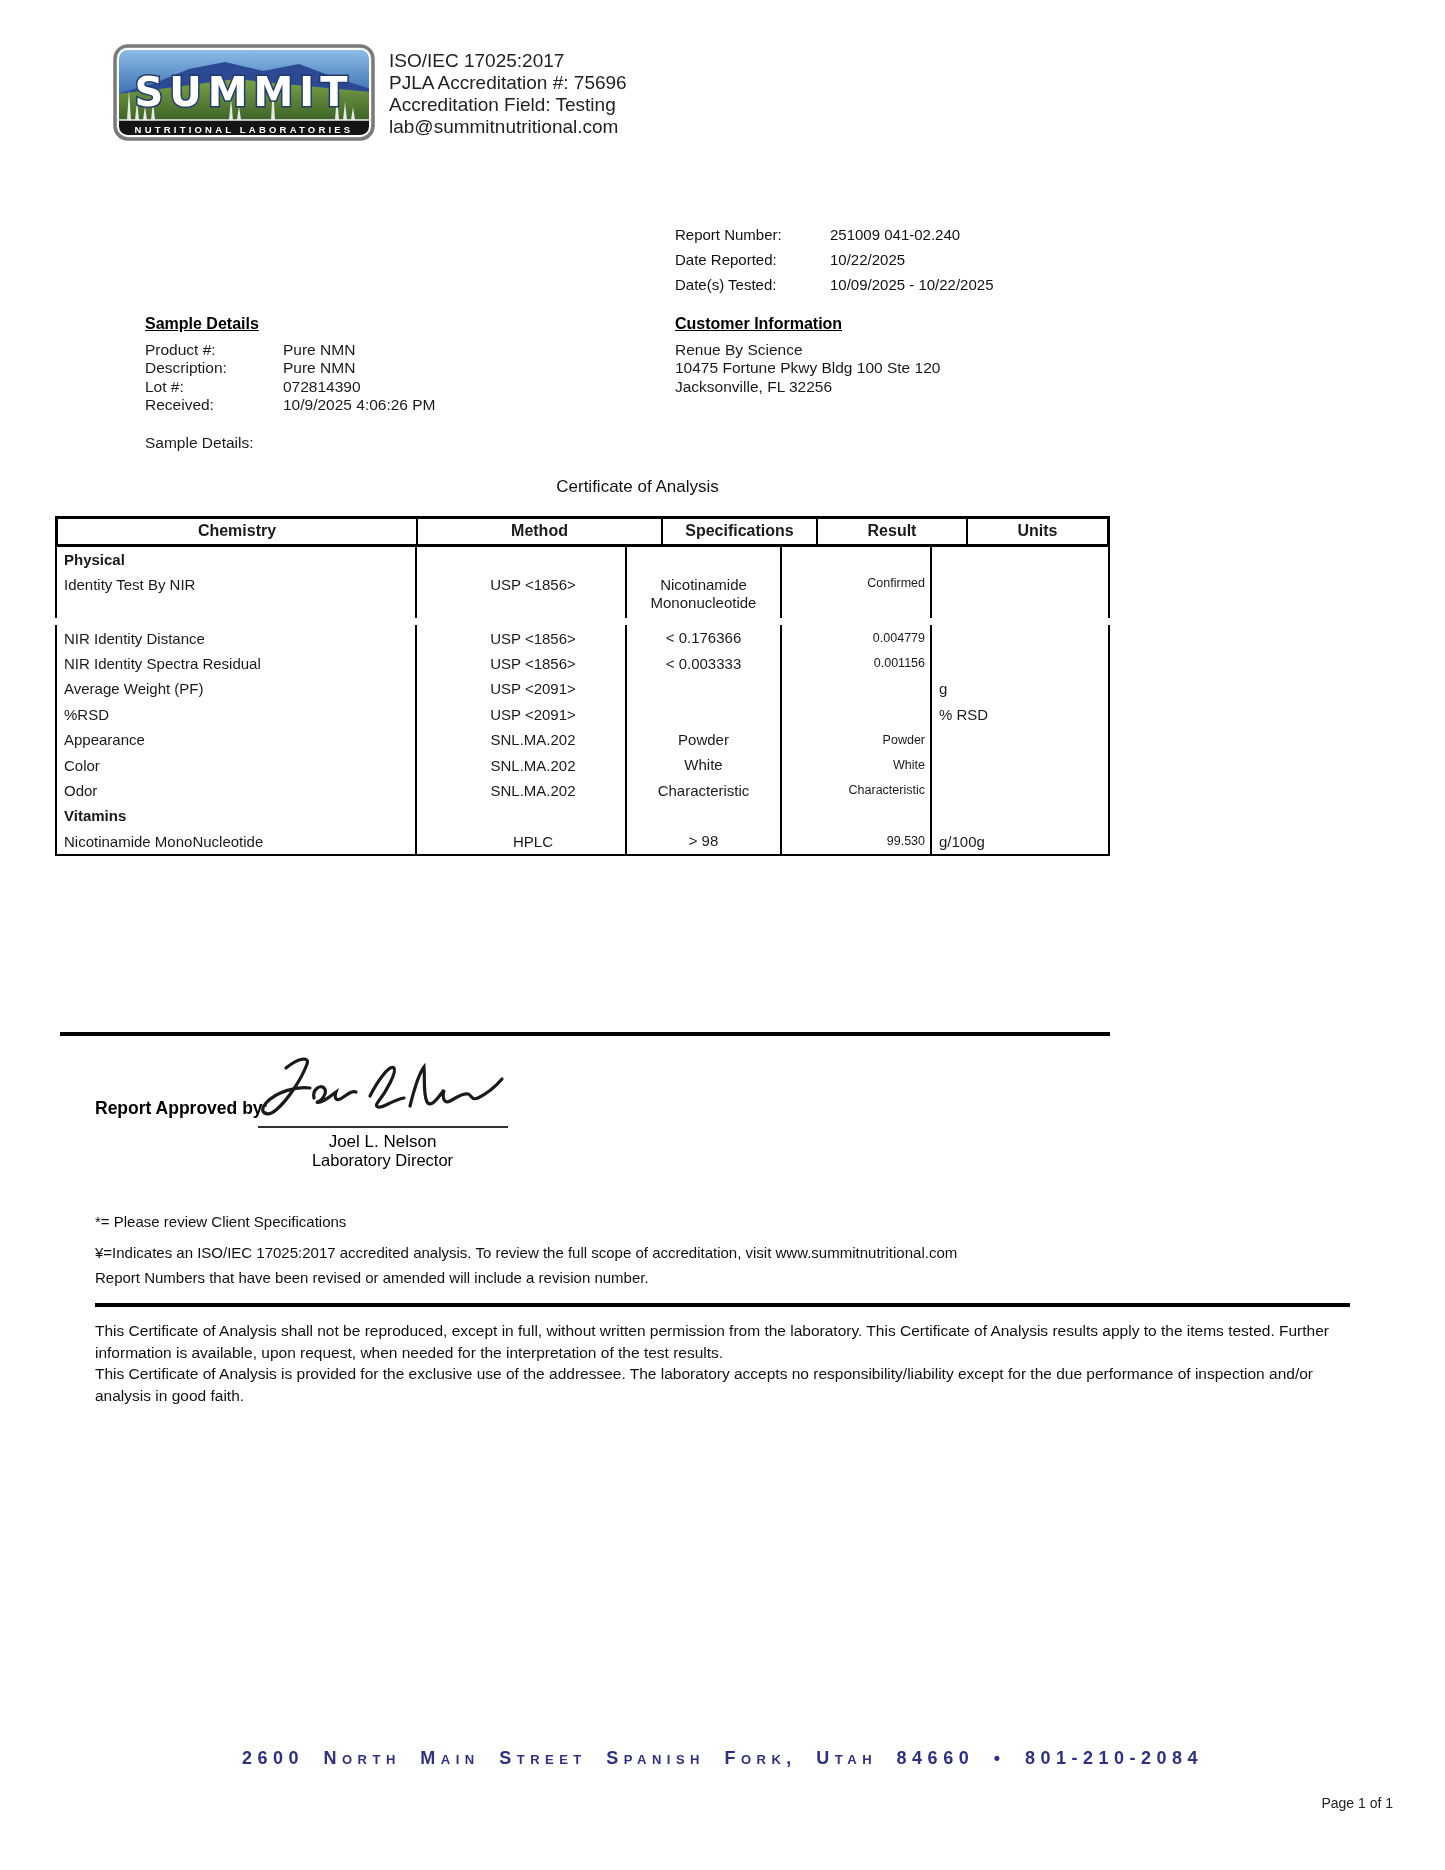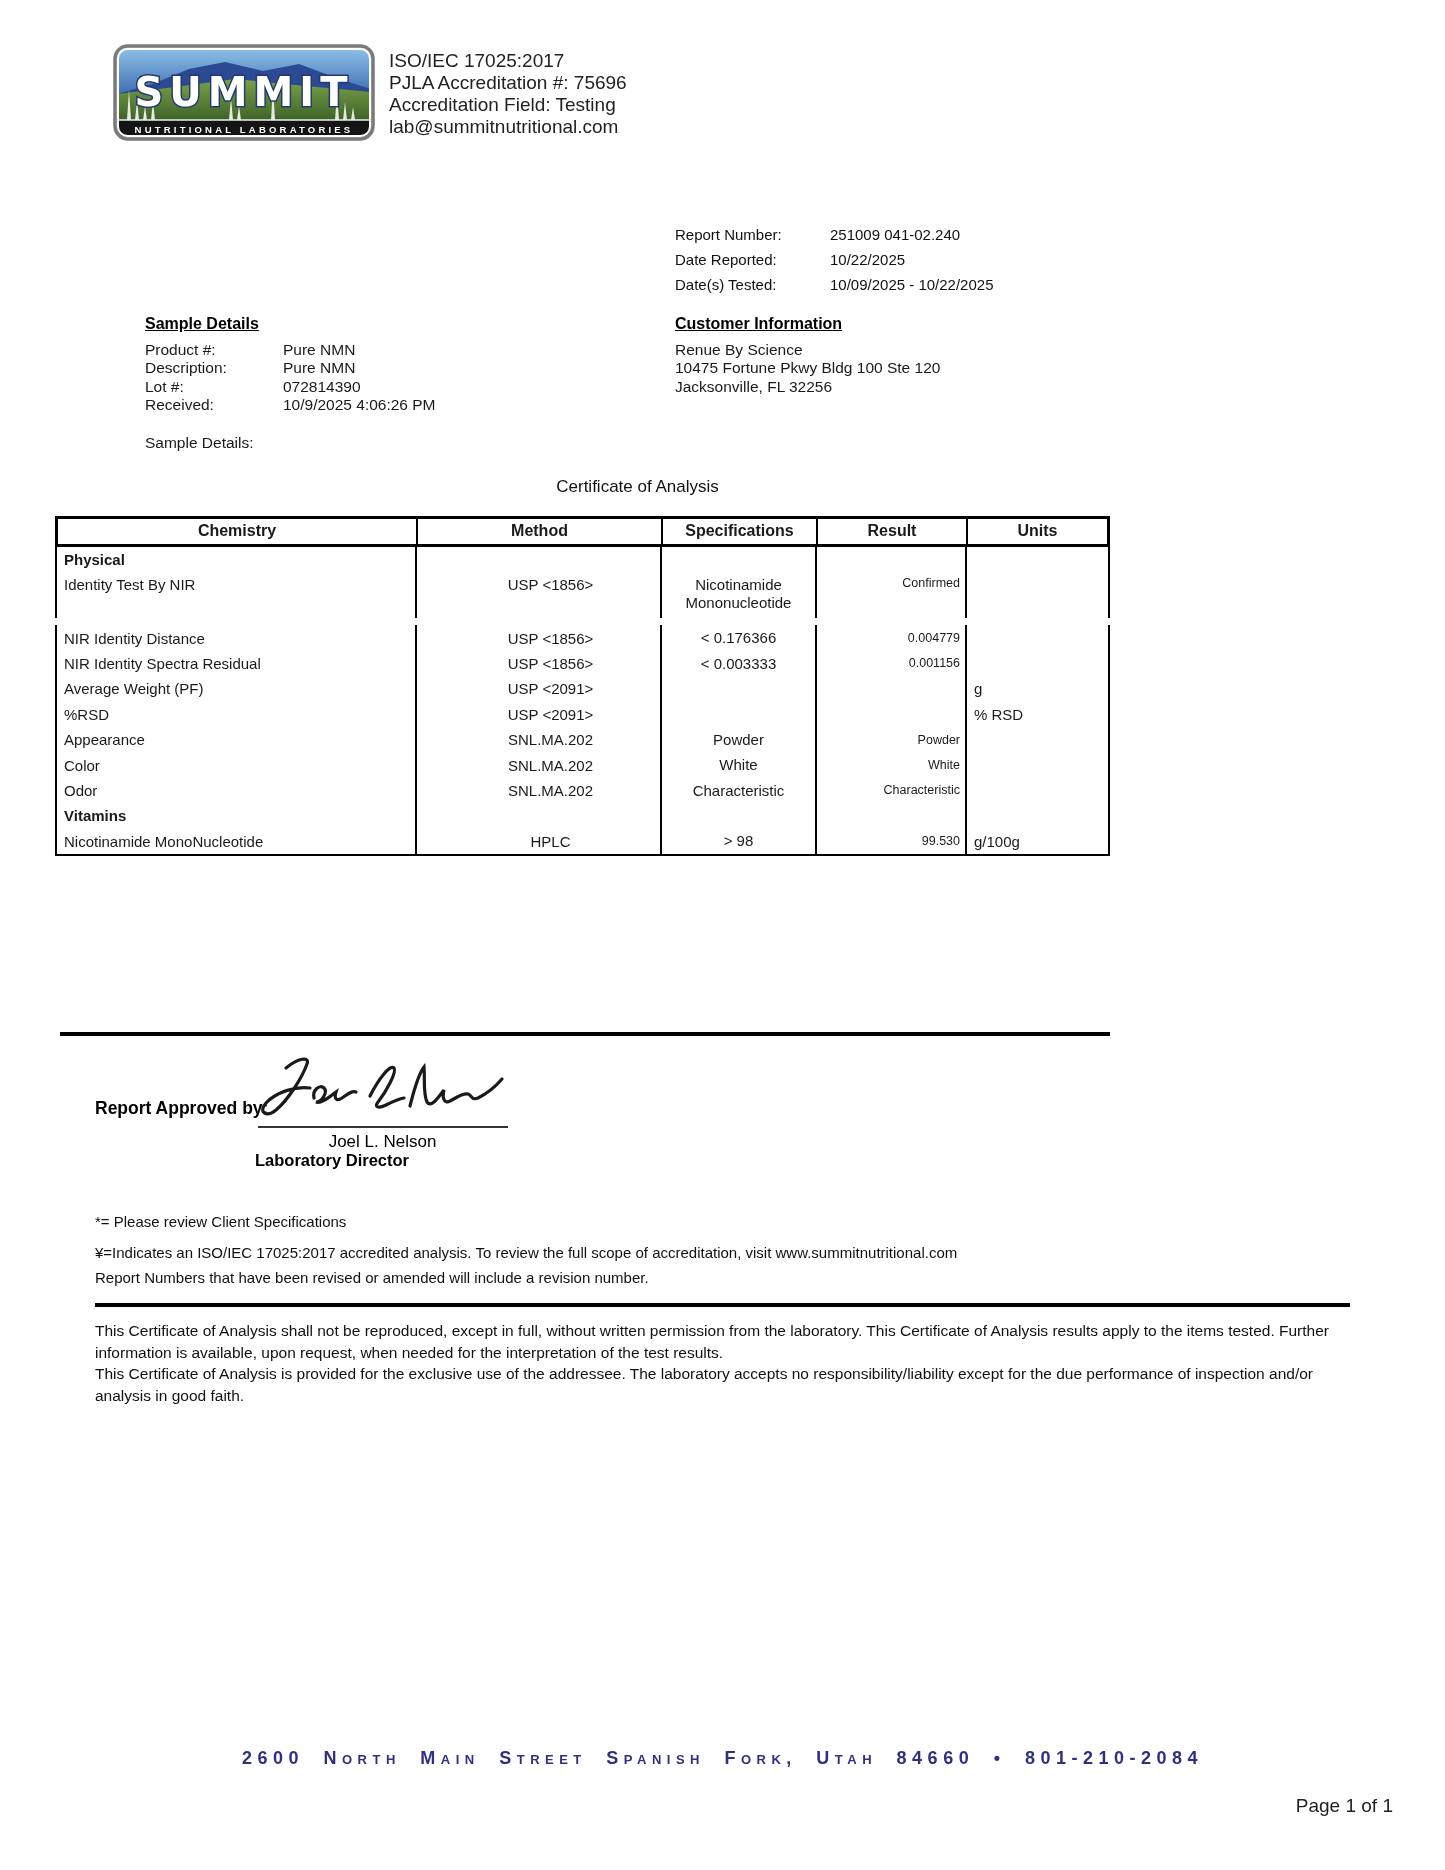--- a/index.html
+++ b/index.html
@@ -33,50 +33,50 @@
   .tbl-header .th:last-child{border-right:none;flex:1;}
   .th-chem{width:360px;}
   .th-method{width:245px;}
   .th-spec{width:155px;}
   .th-result{width:150px;}
   .tbl-body{box-sizing:border-box;width:1055px;border-left:2.5px solid #000;border-right:2.5px solid #000;}
   .tbl-body.frag-b{margin-top:7px;border-bottom:2.5px solid #000;}
   .tr{display:flex;min-height:25.4px;}
   .td{box-sizing:border-box;border-right:2px solid #000;display:flex;align-items:center;}
   .td-chem{width:360px;padding-left:7px;}
-  .td-method{width:245px;justify-content:center;padding-left:24px;}
+  .td-method{width:210px;justify-content:center;padding-left:24px;}
   .td-spec{width:155px;justify-content:center;text-align:center;line-height:17.5px;}
   .td-result{width:150px;justify-content:flex-end;padding-right:5px;font-size:12.5px;}
   .td-units{flex:1;padding-left:7px;border-right:none;}
   .tr-section .td-chem{font-weight:bold;}
   .tr-tall{min-height:46px;}
   .tr-tall .td{align-items:flex-start;padding-top:4px;}
   
   .rule1{position:absolute;left:60px;top:1032px;width:1050px;height:3.5px;background:#000;}
   .rule2{position:absolute;left:95px;top:1303px;width:1255px;height:3.5px;background:#000;}
   
   .approved-label{position:absolute;left:95px;top:1098px;font-size:17.5px;font-weight:bold;color:#000;}
   .sig-svg{position:absolute;left:252px;top:1052px;}
   .sig-line{position:absolute;left:258px;top:1126px;width:250px;height:2px;background:#333;}
   .sig-name{position:absolute;left:255px;top:1132px;width:255px;text-align:center;font-size:17px;color:#000;}
-  .sig-title{position:absolute;left:255px;top:1151px;width:255px;font-size:16.5px;color:#000;font-weight:bold;}
+  .sig-title{position:absolute;left:255px;top:1151px;width:255px;text-align:center;font-size:16.5px;color:#000;}
   
   .fn{position:absolute;left:95px;font-size:15px;color:#111;}
   .fn1{top:1213px;}
   .fn2{top:1244px;}
   .fn3{top:1269px;}
   .disclaimer{position:absolute;left:95px;top:1320px;width:1252px;font-size:15.5px;line-height:21.5px;color:#111;}
   .disclaimer p{margin:0;}
   
   .footer-address{
     position:absolute;left:0;right:0;top:1748px;text-align:center;
     color:#2f3083;font-weight:bold;font-variant:small-caps;
     letter-spacing:5.5px;word-spacing:9px;font-size:18px;
   }
-  .pageno{position:absolute;right:52px;top:1795px;font-size:19px;color:#222;}
+  .pageno{position:absolute;right:52px;top:1795px;font-size:14px;color:#222;}
 </style>
 </head>
 <body>
 
 <div class="page">
 
   <div class="logo">
     <svg width="262" height="97" viewBox="0 0 262 97">
       <defs>
         <linearGradient id="sky" x1="0" y1="0" x2="0" y2="1">

